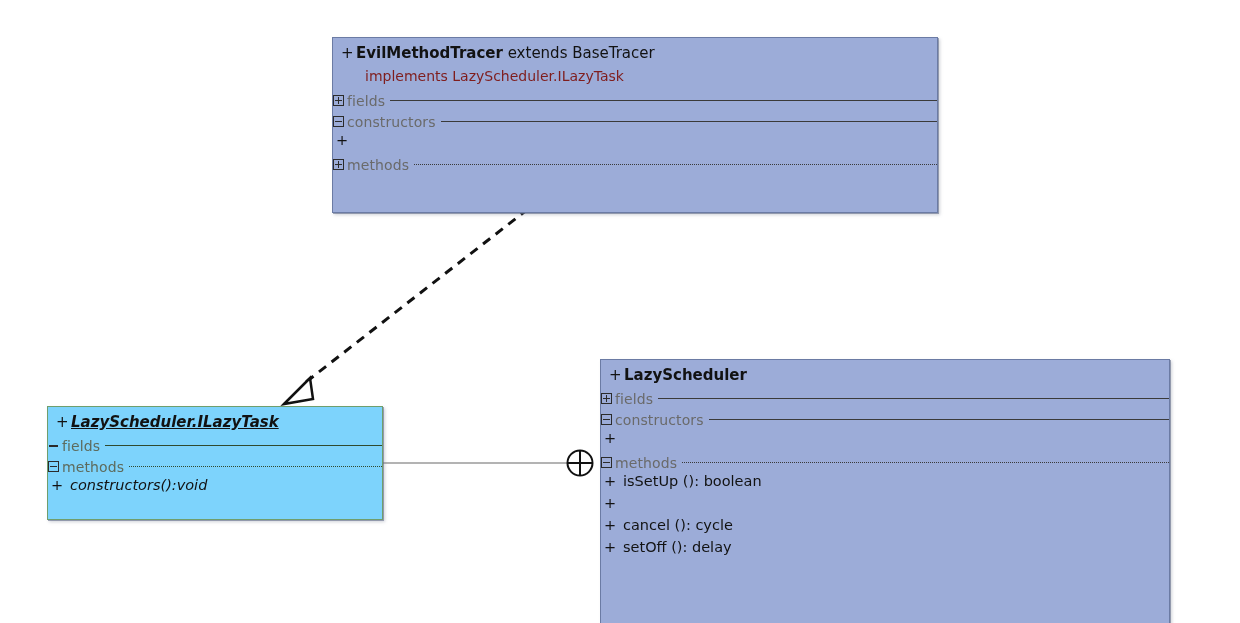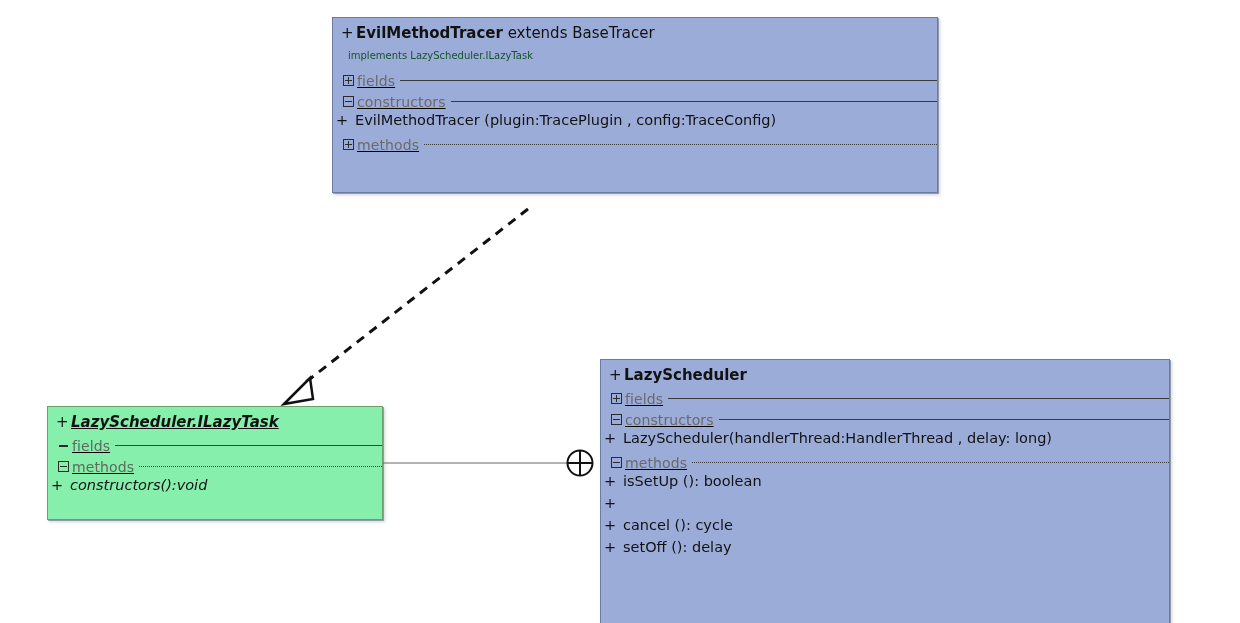--- a/index.html
+++ b/index.html
@@ -30,21 +30,21 @@
     border: 1px solid #6f7fa6;
     box-shadow: 1px 1px 0 rgba(90,100,130,0.55),
                 2px 2px 3px rgba(120,130,150,0.35);
     overflow: hidden;
   }
   .uml-box.blue {
     background: #9cacd8;
     border-color: #6b7ba4;
   }
   .uml-box.green {
-    background: #86efac;
+    background: #7dd3fc;
     border-color: #6f9e6d;
   }
 
   
   .title-row {
     padding: 5px 8px 3px 8px;
     font-size: 15px;
     line-height: 20px;
     color: #121212;
     white-space: nowrap;
@@ -55,43 +55,42 @@
     color: #121212;
     font-weight: 400;
   }
   .cls-name {
     font-weight: bold;
   }
   .cls-extra {
     font-weight: normal;
   }
   .title-line2 {
-    padding: 0 8px 4px 15px;
-    font-size: 10px;
+    padding: 0 8px 4px 32px;
+    font-size: 14px;
     line-height: 20px;
     white-space: nowrap;
-    color: #14532d;
+    color: #7f1d1d;
   }
 
   
   .iface-name {
     font-weight: bold;
     font-style: italic;
     text-decoration: underline;
   }
 
   
   .section-row {
     display: flex;
     align-items: center;
     height: 21px;
-    padding-left: 10px;
+    padding-left: 0;
     padding-right: 0px;
     white-space: nowrap;
-    text-decoration: underline;
   }
   .toggle {
     flex: 0 0 auto;
     width: 11px;
     height: 11px;
     box-sizing: border-box;
     border: 1px solid #2b2b2b;
     position: relative;
     margin-right: 3px;
     background: transparent;
@@ -191,41 +190,40 @@
 
     <polygon points="284,404 310,378 313,399" fill="#ffffff" stroke="#111111" stroke-width="2.5" stroke-linejoin="miter"></polygon>
 
     <line x1="383" y1="463" x2="568" y2="463" stroke="#9a9a9a" stroke-width="1.6"></line>
 
     <circle cx="580" cy="463" r="12.5" fill="#ffffff" stroke="#111111" stroke-width="2"></circle>
     <line x1="567.5" y1="463" x2="592.5" y2="463" stroke="#111111" stroke-width="2"></line>
     <line x1="580" y1="450.5" x2="580" y2="475.5" stroke="#111111" stroke-width="2"></line>
   </svg>
 
-  <div class="uml-box blue" style="left:332px; top:17px; width:606px; height:176px;">
+  <div class="uml-box blue" style="left:332px; top:37px; width:606px; height:176px;">
 
     <div class="title-row">
       <span class="vis">+</span><span class="cls-name">EvilMethodTracer</span><span class="cls-extra">&nbsp;</span><span class="cls-extra">extends  BaseTracer</span>
     </div>
     <div class="title-line2">implements  LazyScheduler.ILazyTask</div>
 
     <div class="section-row">
       <span class="toggle plus"></span>
       <span class="section-label">fields</span>
       <span class="section-rule solid"></span>
     </div>
 
     <div class="section-row">
       <span class="toggle"></span>
       <span class="section-label">constructors</span>
       <span class="section-rule solid"></span>
     </div>
     <div class="member-row">
       <span class="vis">+</span>
-      <span class="member-sig">EvilMethodTracer (plugin:TracePlugin ,  config:TraceConfig)</span>
     </div>
 
     <div class="section-row">
       <span class="toggle plus"></span>
       <span class="section-label">methods</span>
       <span class="section-rule dotted"></span>
     </div>
   </div>
 
   <div class="uml-box green" style="left:47px; top:406px; width:336px; height:114px;">
@@ -263,21 +261,20 @@
       <span class="section-rule solid"></span>
     </div>
 
     <div class="section-row">
       <span class="toggle"></span>
       <span class="section-label">constructors</span>
       <span class="section-rule solid"></span>
     </div>
     <div class="member-row">
       <span class="vis">+</span>
-      <span class="member-sig">LazyScheduler(handlerThread:HandlerThread ,  delay: long)</span>
     </div>
 
     <div class="section-row">
       <span class="toggle"></span>
       <span class="section-label">methods</span>
       <span class="section-rule dotted"></span>
     </div>
 
     <div class="member-row">
       <span class="vis">+</span>

